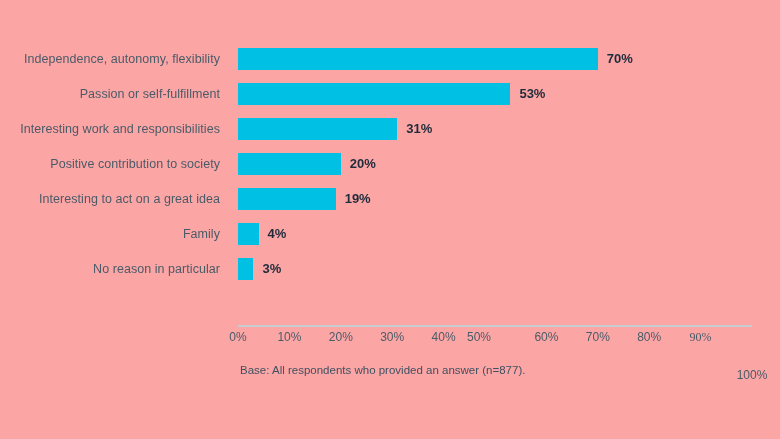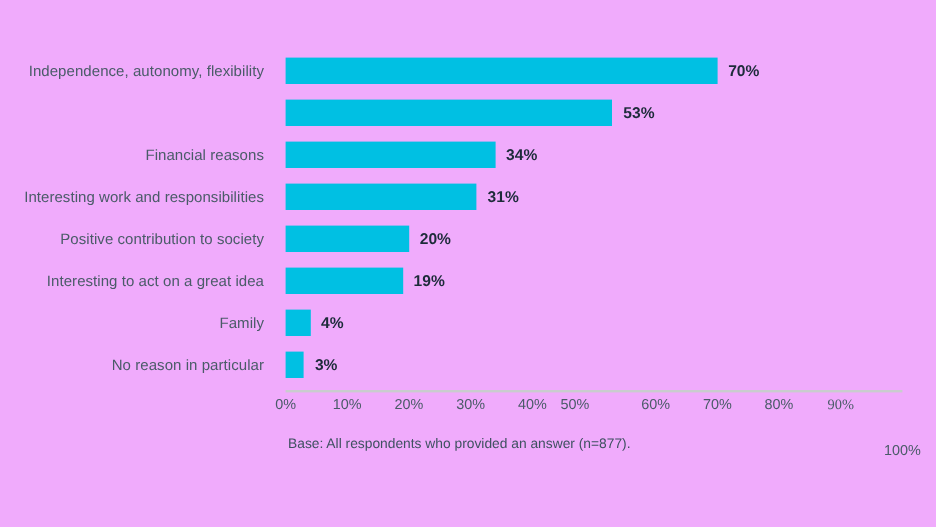--- a/index.html
+++ b/index.html
@@ -104,46 +104,40 @@
     color: #3f5161;
     line-height: 15.5px;
   }
   .footnote div {
     white-space: nowrap;
   }
 </style>
 </head>
 <body>
 
-<div id="chart-root" style="background: #f0abfc;">
+<div id="chart-root" style="background: #fca5a5;">
 
   <div class="rows">
 
     <div class="row">
       <div class="cat-label" style="color: rgb(74, 91, 104);">Independence, autonomy, flexibility</div>
       <div class="bar-track">
         <div class="bar" style="width: 359.8px; background: rgb(0, 192, 227);"></div>
         <div class="value-label" style="left: 368.8px; color: rgb(29, 43, 58);">70%</div>
       </div>
     </div>
 
     <div class="row">
+      <div class="cat-label" style="color: rgb(74, 91, 104);">Passion or self-fulfillment</div>
       <div class="bar-track">
         <div class="bar" style="width: 272.42px; background: rgb(0, 192, 227);"></div>
         <div class="value-label" style="left: 281.42px; color: rgb(29, 43, 58);">53%</div>
       </div>
     </div>
 
-    <div class="row">
-      <div class="cat-label" style="color: rgb(74, 91, 104);">Financial reasons</div>
-      <div class="bar-track">
-        <div class="bar" style="width: 174.76px; background: rgb(0, 192, 227);"></div>
-        <div class="value-label" style="left: 183.76px; color: rgb(29, 43, 58);">34%</div>
-      </div>
-    </div>
 
     <div class="row">
       <div class="cat-label" style="color: rgb(74, 91, 104);">Interesting work and responsibilities</div>
       <div class="bar-track">
         <div class="bar" style="width: 159.34px; background: rgb(0, 192, 227);"></div>
         <div class="value-label" style="left: 168.34px; color: rgb(29, 43, 58);">31%</div>
       </div>
     </div>
 
     <div class="row">

